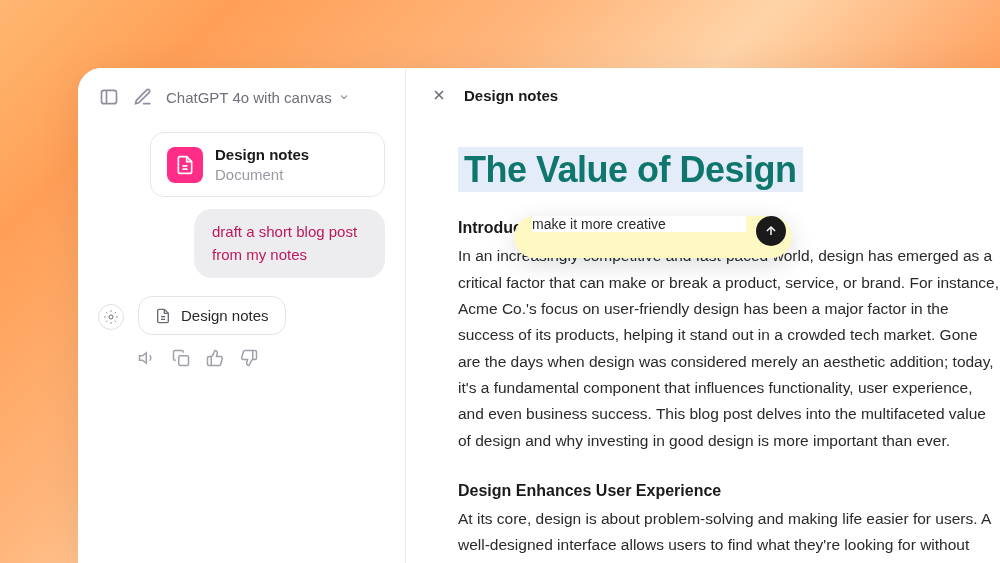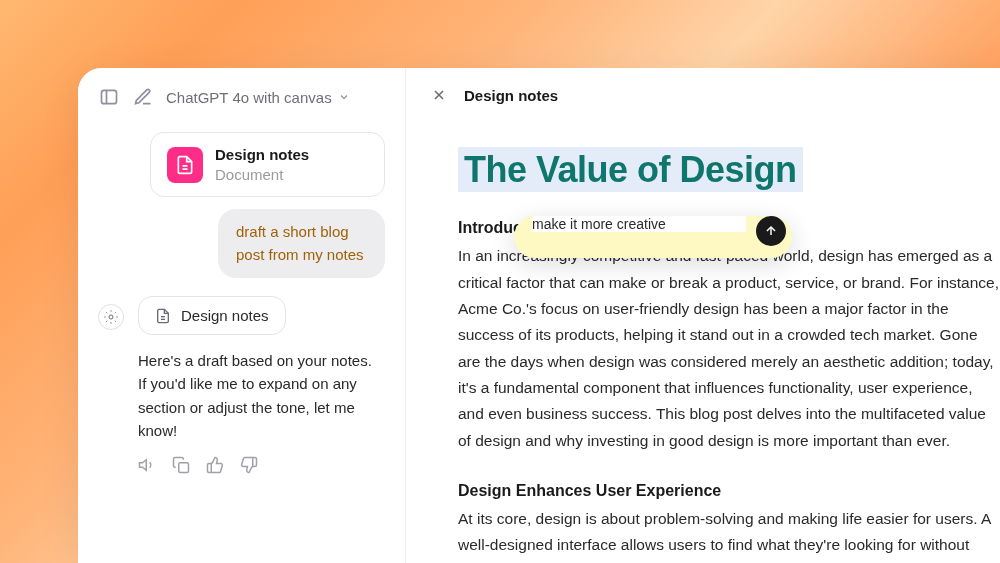--- a/index.html
+++ b/index.html
@@ -85,27 +85,27 @@
       font-size: 15px;
       color: #1a1a1a;
       line-height: 1.3;
     }
     .attachment-type {
       font-size: 15px;
       color: #9a9aa3;
       line-height: 1.3;
     }
     .user-message {
-      margin-left: 120px;
+      margin-left: 96px;
       margin-bottom: 18px;
       background: #ededf0;
       border-radius: 18px;
       padding: 12px 18px;
       font-size: 15px;
-      color: #a16207;
+      color: #be185d;
       line-height: 1.5;
     }
     .assistant-row {
       display: flex;
       gap: 14px;
       align-items: flex-start;
     }
     .assistant-avatar {
       width: 26px;
       height: 26px;
@@ -291,21 +291,20 @@
         <div class="assistant-block">
           <div class="canvas-chip">
             <svg width="16" height="16" viewBox="0 0 24 24" fill="none" stroke="#6b6b76" stroke-width="2">
                 <path d="M14 2H6a2 2 0 0 0-2 2v16a2 2 0 0 0 2 2h12a2 2 0 0 0 2-2V8z"></path>
                 <polyline points="14 2 14 8 20 8"></polyline>
                 <line x1="9" y1="13" x2="15" y2="13"></line>
                 <line x1="9" y1="17" x2="15" y2="17"></line>
               </svg>
             <span>Design notes</span>
           </div>
-          <div class="assistant-text">Here's a draft based on your notes. If you'd like me to expand on any section or adjust the tone, let me know!</div>
           <div class="action-row">
             <svg class="action-icon" viewBox="0 0 24 24" fill="none" stroke="currentColor" stroke-width="2">
                 <polygon points="11 5 6 9 2 9 2 15 6 15 11 19 11 5"></polygon>
                 <path d="M15.54 8.46a5 5 0 0 1 0 7.07"></path>
               </svg>
             <svg class="action-icon" viewBox="0 0 24 24" fill="none" stroke="currentColor" stroke-width="2">
                 <rect x="9" y="9" width="13" height="13" rx="2"></rect>
                 <path d="M5 15H4a2 2 0 0 1-2-2V4a2 2 0 0 1 2-2h9a2 2 0 0 1 2 2v1"></path>
               </svg>
             <svg class="action-icon" viewBox="0 0 24 24" fill="none" stroke="currentColor" stroke-width="2">

